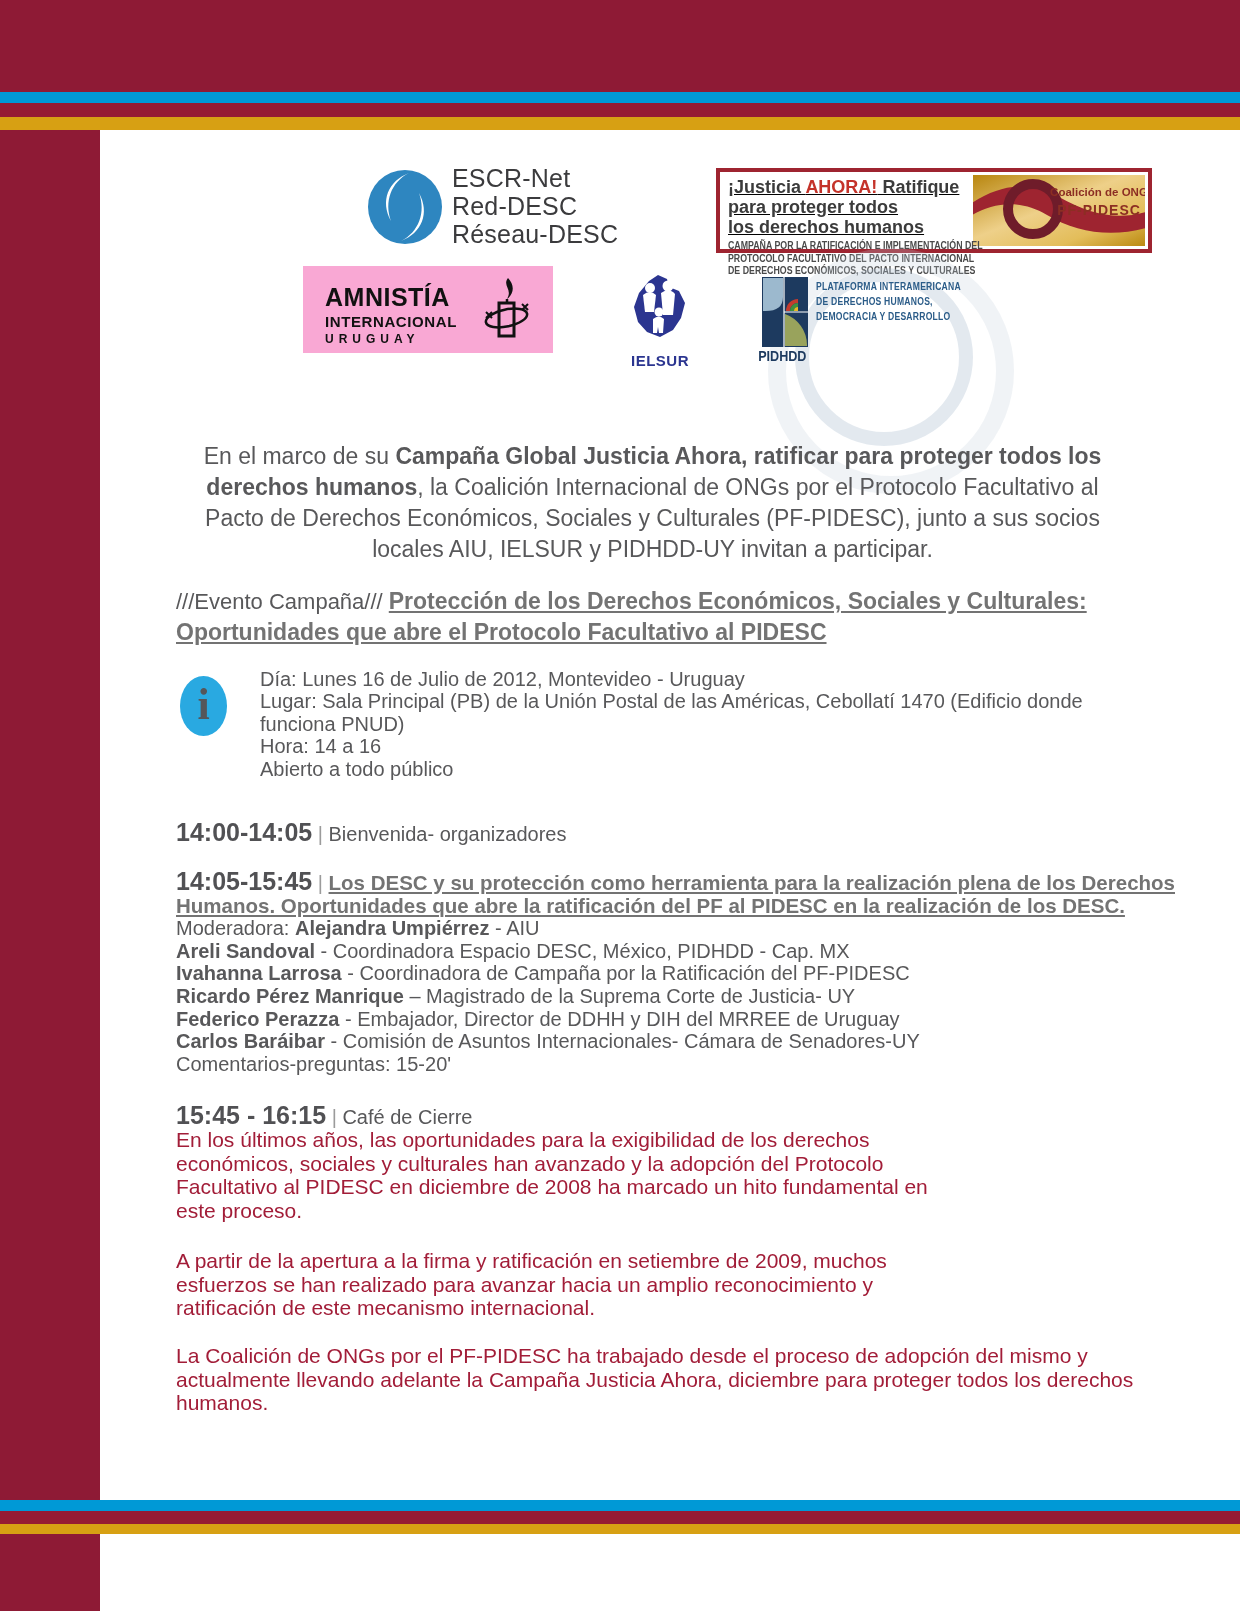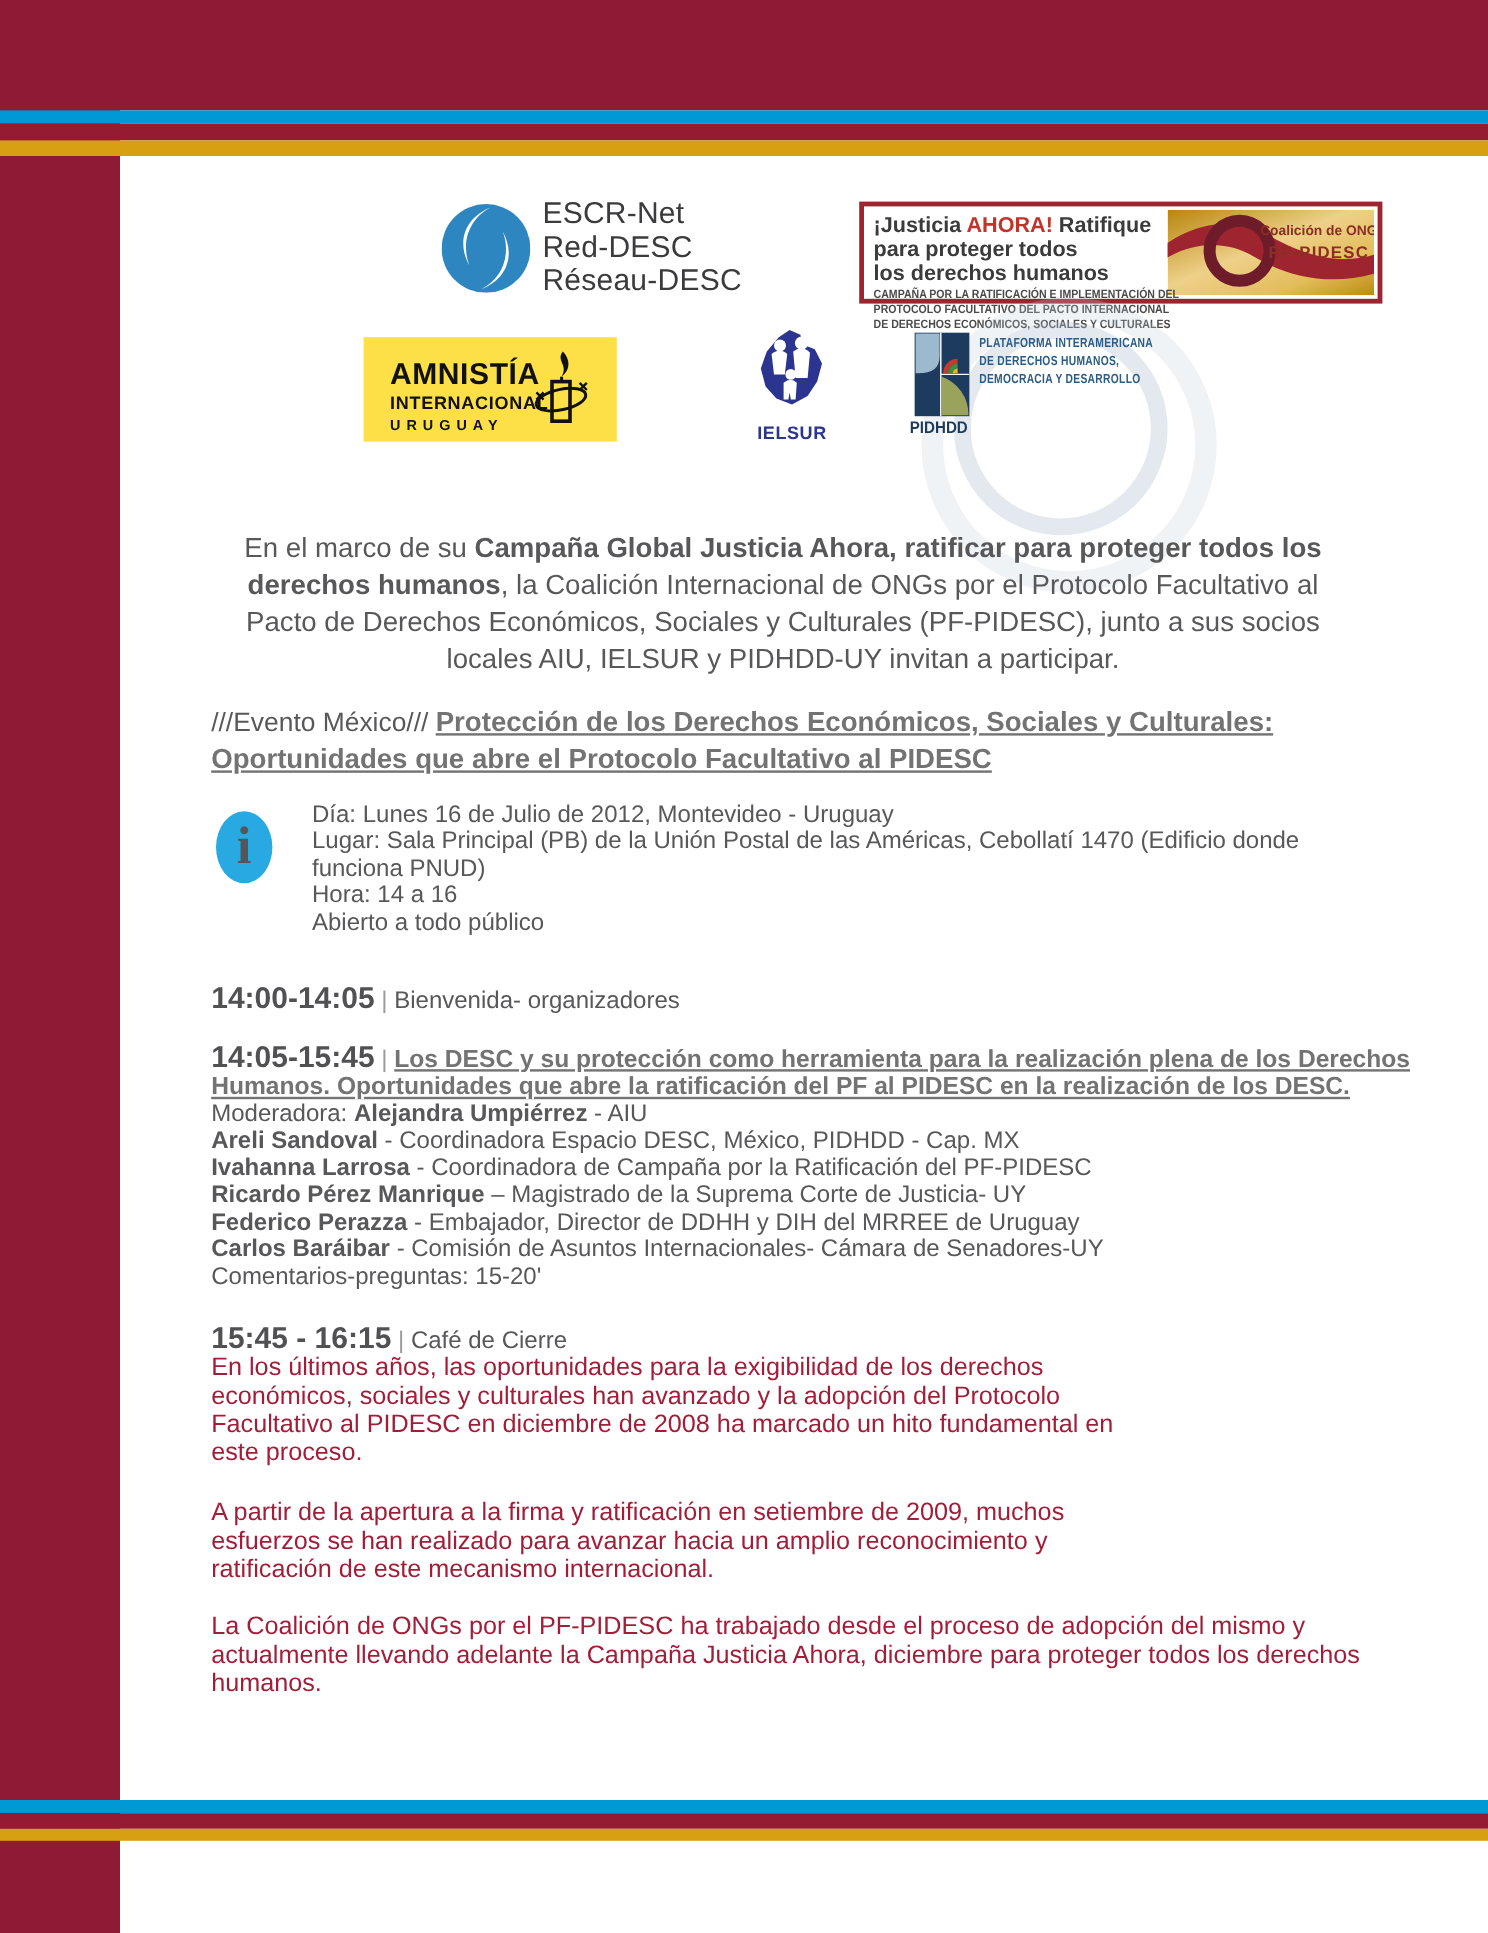--- a/index.html
+++ b/index.html
@@ -16,26 +16,26 @@
   .st-blue-bot{top:1500px;height:11px;background:#0099d6;}
   .st-maroon-bot{top:1511px;height:13px;background:#951b33;}
   .st-gold-bot{top:1524px;height:10px;background:#d7a013;}
 
   
   .escr-globe{position:absolute;left:368px;top:170px;width:74px;height:74px;}
   .escr-text{position:absolute;left:452px;top:164px;font-size:25px;line-height:28px;color:#3b3b3d;letter-spacing:.2px;white-space:nowrap;}
 
   .banner{position:absolute;left:716px;top:168px;width:436px;height:85px;border:4px solid #9e2430;background:#ffffff;display:flex;box-sizing:border-box;}
   .banner-left{width:252px;padding:5px 0 0 8px;box-sizing:border-box;}
-  .banner-title{font-size:18px;line-height:20px;font-weight:700;white-space:nowrap;}
+  .banner-title{font-size:18px;line-height:20px;font-weight:700;white-space:nowrap;text-decoration:underline;}
   .banner-sub{margin-top:3px;font-size:10px;line-height:12.5px;color:#4a4a4a;font-weight:600;white-space:nowrap;transform:scaleX(.88);transform-origin:left top;}
   .banner-seal{margin:3px 3px 0 auto;}
 
   
-  .amnesty{position:absolute;left:303px;top:281px;width:211px;height:87px;background:#fde047;color:#111;}
+  .amnesty{position:absolute;left:303px;top:266px;width:250px;height:87px;background:#f9a8d4;color:#111;}
   .amnesty-l1{position:absolute;left:22px;top:17px;font-size:25px;font-weight:700;letter-spacing:.5px;white-space:nowrap;}
   .amnesty-l2{position:absolute;left:22px;top:47px;font-size:15px;font-weight:700;letter-spacing:.6px;white-space:nowrap;}
   .amnesty-l3{position:absolute;left:22px;top:66px;font-size:12px;font-weight:700;letter-spacing:5px;white-space:nowrap;}
   .amnesty-candle{position:absolute;right:22px;top:10px;}
 
   .ielsur{position:absolute;left:628px;top:274px;width:64px;text-align:center;}
   .ielsur-label{margin-top:2px;font-size:15px;font-weight:700;letter-spacing:.5px;color:#2b3590;}
 
   .pidhdd{position:absolute;left:750px;top:266px;width:195px;height:110px;}
   .pid-arc{position:absolute;border-radius:50%;border:14px solid rgba(176,192,208,.35);}
@@ -167,21 +167,21 @@
     <div class="pid-label">PIDHDD</div>
     <div class="pid-text">
       <div>PLATAFORMA INTERAMERICANA</div>
       <div>DE  DERECHOS  HUMANOS,</div>
       <div>DEMOCRACIA Y DESARROLLO</div>
     </div>
   </div>
 
   <div class="intro"><span class="seg-r">En el marco de su </span><span class="seg-b">Campaña Global Justicia Ahora, ratificar para proteger todos los</span><br><span class="seg-b">derechos humanos</span><span class="seg-r">, la Coalición Internacional de ONGs por el Protocolo Facultativo al</span><br><span class="seg-r">Pacto de Derechos Económicos, Sociales y Culturales (PF-PIDESC), junto a sus socios</span><br><span class="seg-r">locales AIU, IELSUR y PIDHDD-UY invitan a participar.</span></div>
 
-  <div class="event"><span class="seg-label">///Evento México/// </span><span class="seg-blue">Protección de los Derechos Económicos, Sociales y Culturales:</span><br><span class="seg-blue">Oportunidades que abre el Protocolo Facultativo al PIDESC</span></div>
+  <div class="event"><span class="seg-label">///Evento Campaña/// </span><span class="seg-blue">Protección de los Derechos Económicos, Sociales y Culturales:</span><br><span class="seg-blue">Oportunidades que abre el Protocolo Facultativo al PIDESC</span></div>
 
   <div class="info-icon">
     <span>i</span>
   </div>
   <div class="info-text"><span class="seg-r">Día: Lunes 16 de Julio de 2012, Montevideo - Uruguay</span><br><span class="seg-r">Lugar: Sala Principal (PB) de la Unión Postal de las Américas, Cebollatí 1470 (Edificio donde</span><br><span class="seg-r">funciona PNUD)</span><br><span class="seg-r">Hora: 14 a 16</span><br><span class="seg-r">Abierto a todo público</span></div>
 
   <div class="sched sched1"><span class="seg-time">14:00-14:05</span><span class="seg-pipe"> | </span><span class="seg-r">Bienvenida- organizadores</span></div>
   <div class="sched sched2"><span class="seg-time">14:05-15:45</span><span class="seg-pipe"> | </span><span class="seg-blue">Los DESC y su protección como herramienta para la realización plena de los Derechos</span><br><span class="seg-blue">Humanos. Oportunidades que abre la ratificación del PF al PIDESC en la realización de los DESC.</span><br><span class="seg-r">Moderadora: </span><span class="seg-b">Alejandra Umpiérrez</span><span class="seg-r"> - AIU</span><br><span class="seg-b">Areli Sandoval</span><span class="seg-r"> - Coordinadora Espacio DESC, México, PIDHDD - Cap. MX</span><br><span class="seg-b">Ivahanna Larrosa</span><span class="seg-r"> - Coordinadora de Campaña por la Ratificación del PF-PIDESC</span><br><span class="seg-b">Ricardo Pérez Manrique</span><span class="seg-r"> – Magistrado de la Suprema Corte de Justicia- UY</span><br><span class="seg-b">Federico Perazza</span><span class="seg-r"> - Embajador, Director de DDHH y DIH del MRREE de Uruguay</span><br><span class="seg-b">Carlos Baráibar</span><span class="seg-r"> - Comisión de Asuntos Internacionales- Cámara de Senadores-UY</span><br><span class="seg-r">Comentarios-preguntas: 15-20'</span></div>
   <div class="sched sched3"><span class="seg-time">15:45 - 16:15</span><span class="seg-pipe"> | </span><span class="seg-r">Café de Cierre</span></div>
 

